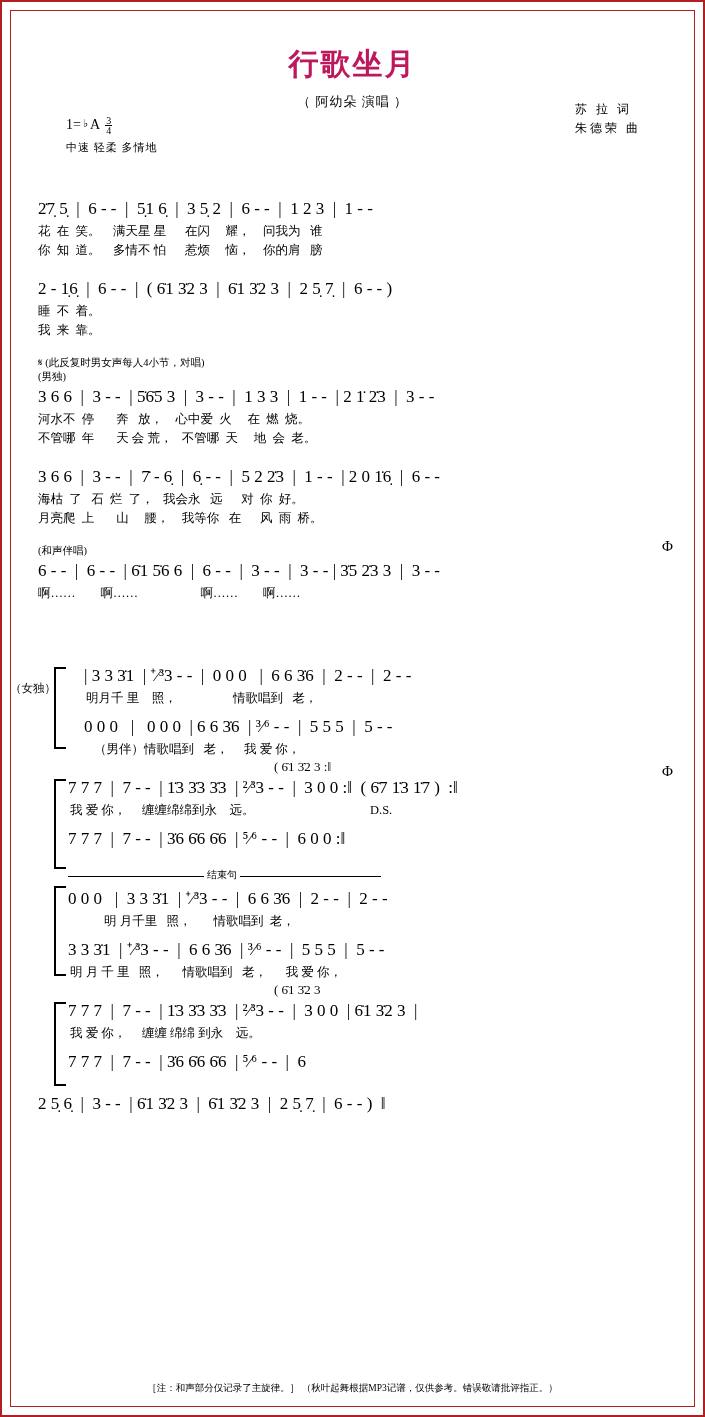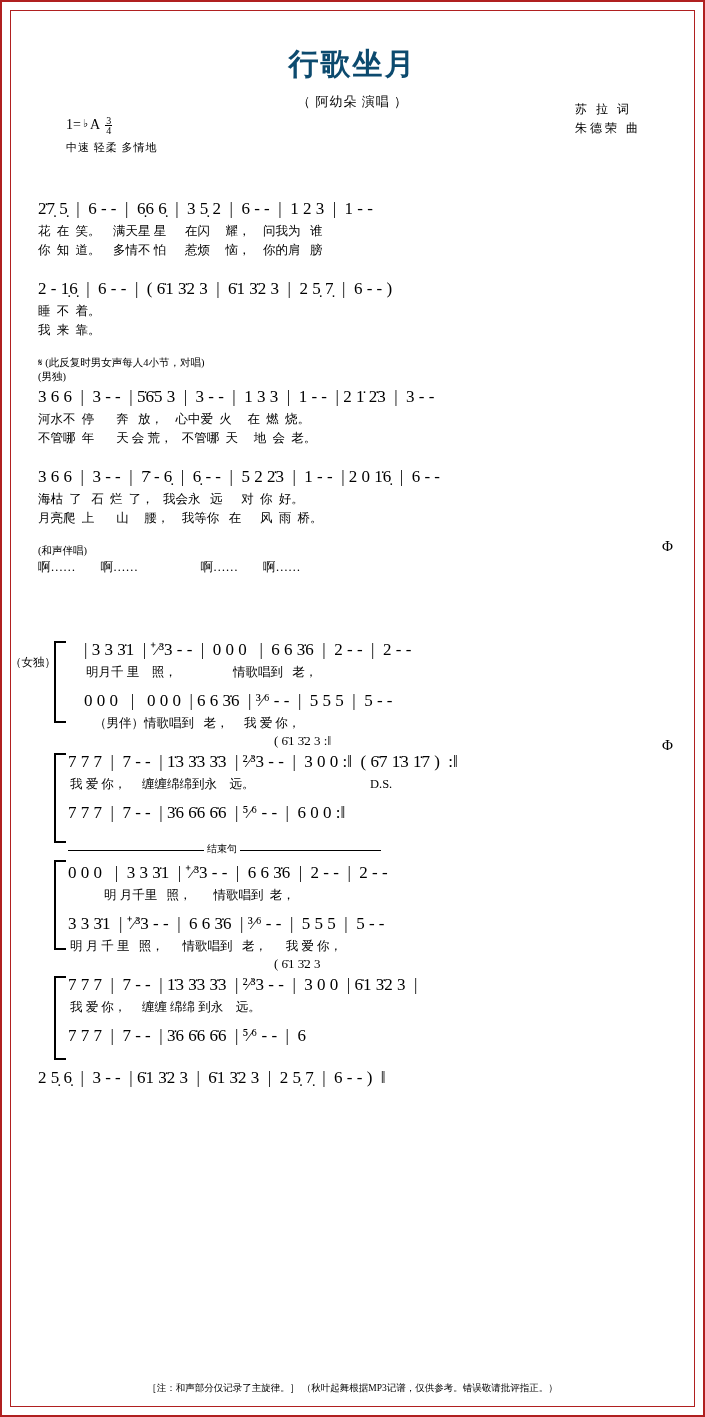--- a/index.html
+++ b/index.html
@@ -22,21 +22,21 @@
     border:1px solid #b02020;
   }
   .content{
     position:absolute;
     left:22px;top:20px;right:22px;bottom:14px;
   }
   .title{
     text-align:center;
     font-size:30px;
     font-weight:bold;
-    color:#0c4a6e;
+    color:#be185d;
     letter-spacing:2px;
     font-family:"Liberation Serif", serif;
     margin-top:22px;
   }
   .subtitle{
     text-align:center;
     font-size:13px;
     margin-top:8px;
     letter-spacing:1px;
   }
@@ -178,21 +178,21 @@
       <div class="tempo">中速 轻柔 多情地</div>
     </div>
 
     <div class="staff">
 
       <div class="spacer10"></div>
 
       <div class="spacer14"></div>
 
       <div class="sysrow">
-        <div class="notes">2̇7̣ 5̣  |  6 - -  |  6̣6 6̣  |  3 5̣ 2  |  6 - -  |  1 2 3  |  1 - -</div>
+        <div class="notes">2̇7̣ 5̣  |  6 - -  |  5̣1 6̣  |  3 5̣ 2  |  6 - -  |  1 2 3  |  1 - -</div>
         <div class="lyr">花  在  笑。    满天星 星      在闪     耀，    问我为   谁</div>
         <div class="lyr">你  知  道。    多情不 怕      惹烦     恼，    你的肩   膀</div>
       </div>
       <div class="spacer14"></div>
 
       <div class="sysrow">
         <div class="notes">2 - 1̣6̣  |  6 - -  |  ( 6̇1 3̇2 3  |  6̇1 3̇2 3  |  2 5̣ 7̣  |  6 - - )</div>
         <div class="lyr">睡  不  着。</div>
         <div class="lyr">我  来  靠。</div>
       </div>
@@ -209,20 +209,21 @@
 
       <div class="sysrow">
         <div class="notes">3 6 6  |  3 - -  |  7̇ - 6̣  |  6̣ - -  |  5 2 2̇3  |  1 - -  | 2 0 1̇6̣  |  6 - -</div>
         <div class="lyr">海枯  了   石  烂  了，   我会永   远      对  你  好。</div>
         <div class="lyr">月亮爬  上       山     腰，    我等你   在      风  雨  桥。</div>
       </div>
       <div class="spacer14"></div>
 
       <div class="sysrow">
         <div class="tag">(和声伴唱)</div>
+        <div class="notes">6 - -  |  6 - -  | 6̇1 5̇6 6  |  6 - -  |  3 - -  |  3 - - | 3̇5 2̇3 3  |  3 - -</div>
         <div class="lyr">啊……        啊……                    啊……        啊……</div>
         <span class="coda" style="right:8px;top:-6px;">Φ</span>
       </div>
       <div class="spacer14"></div>
 
       <div class="sysrow" style="position:relative;margin-top:44px;">
         <div class="brace" style="top:4px;height:78px;"></div>
         <span class="leftlabel" style="left:-14px;top:18px;">（女独）</span>
         <div class="notes" style="padding-left:60px;">| 3 3 3̇1  | ⁺⁄³3 - -  |  0 0 0   |  6 6 3̇6  |  2 - -  |  2 - -</div>
         <div class="lyr" style="padding-left:62px;">明月千 里    照，                  情歌唱到   老，</div>

